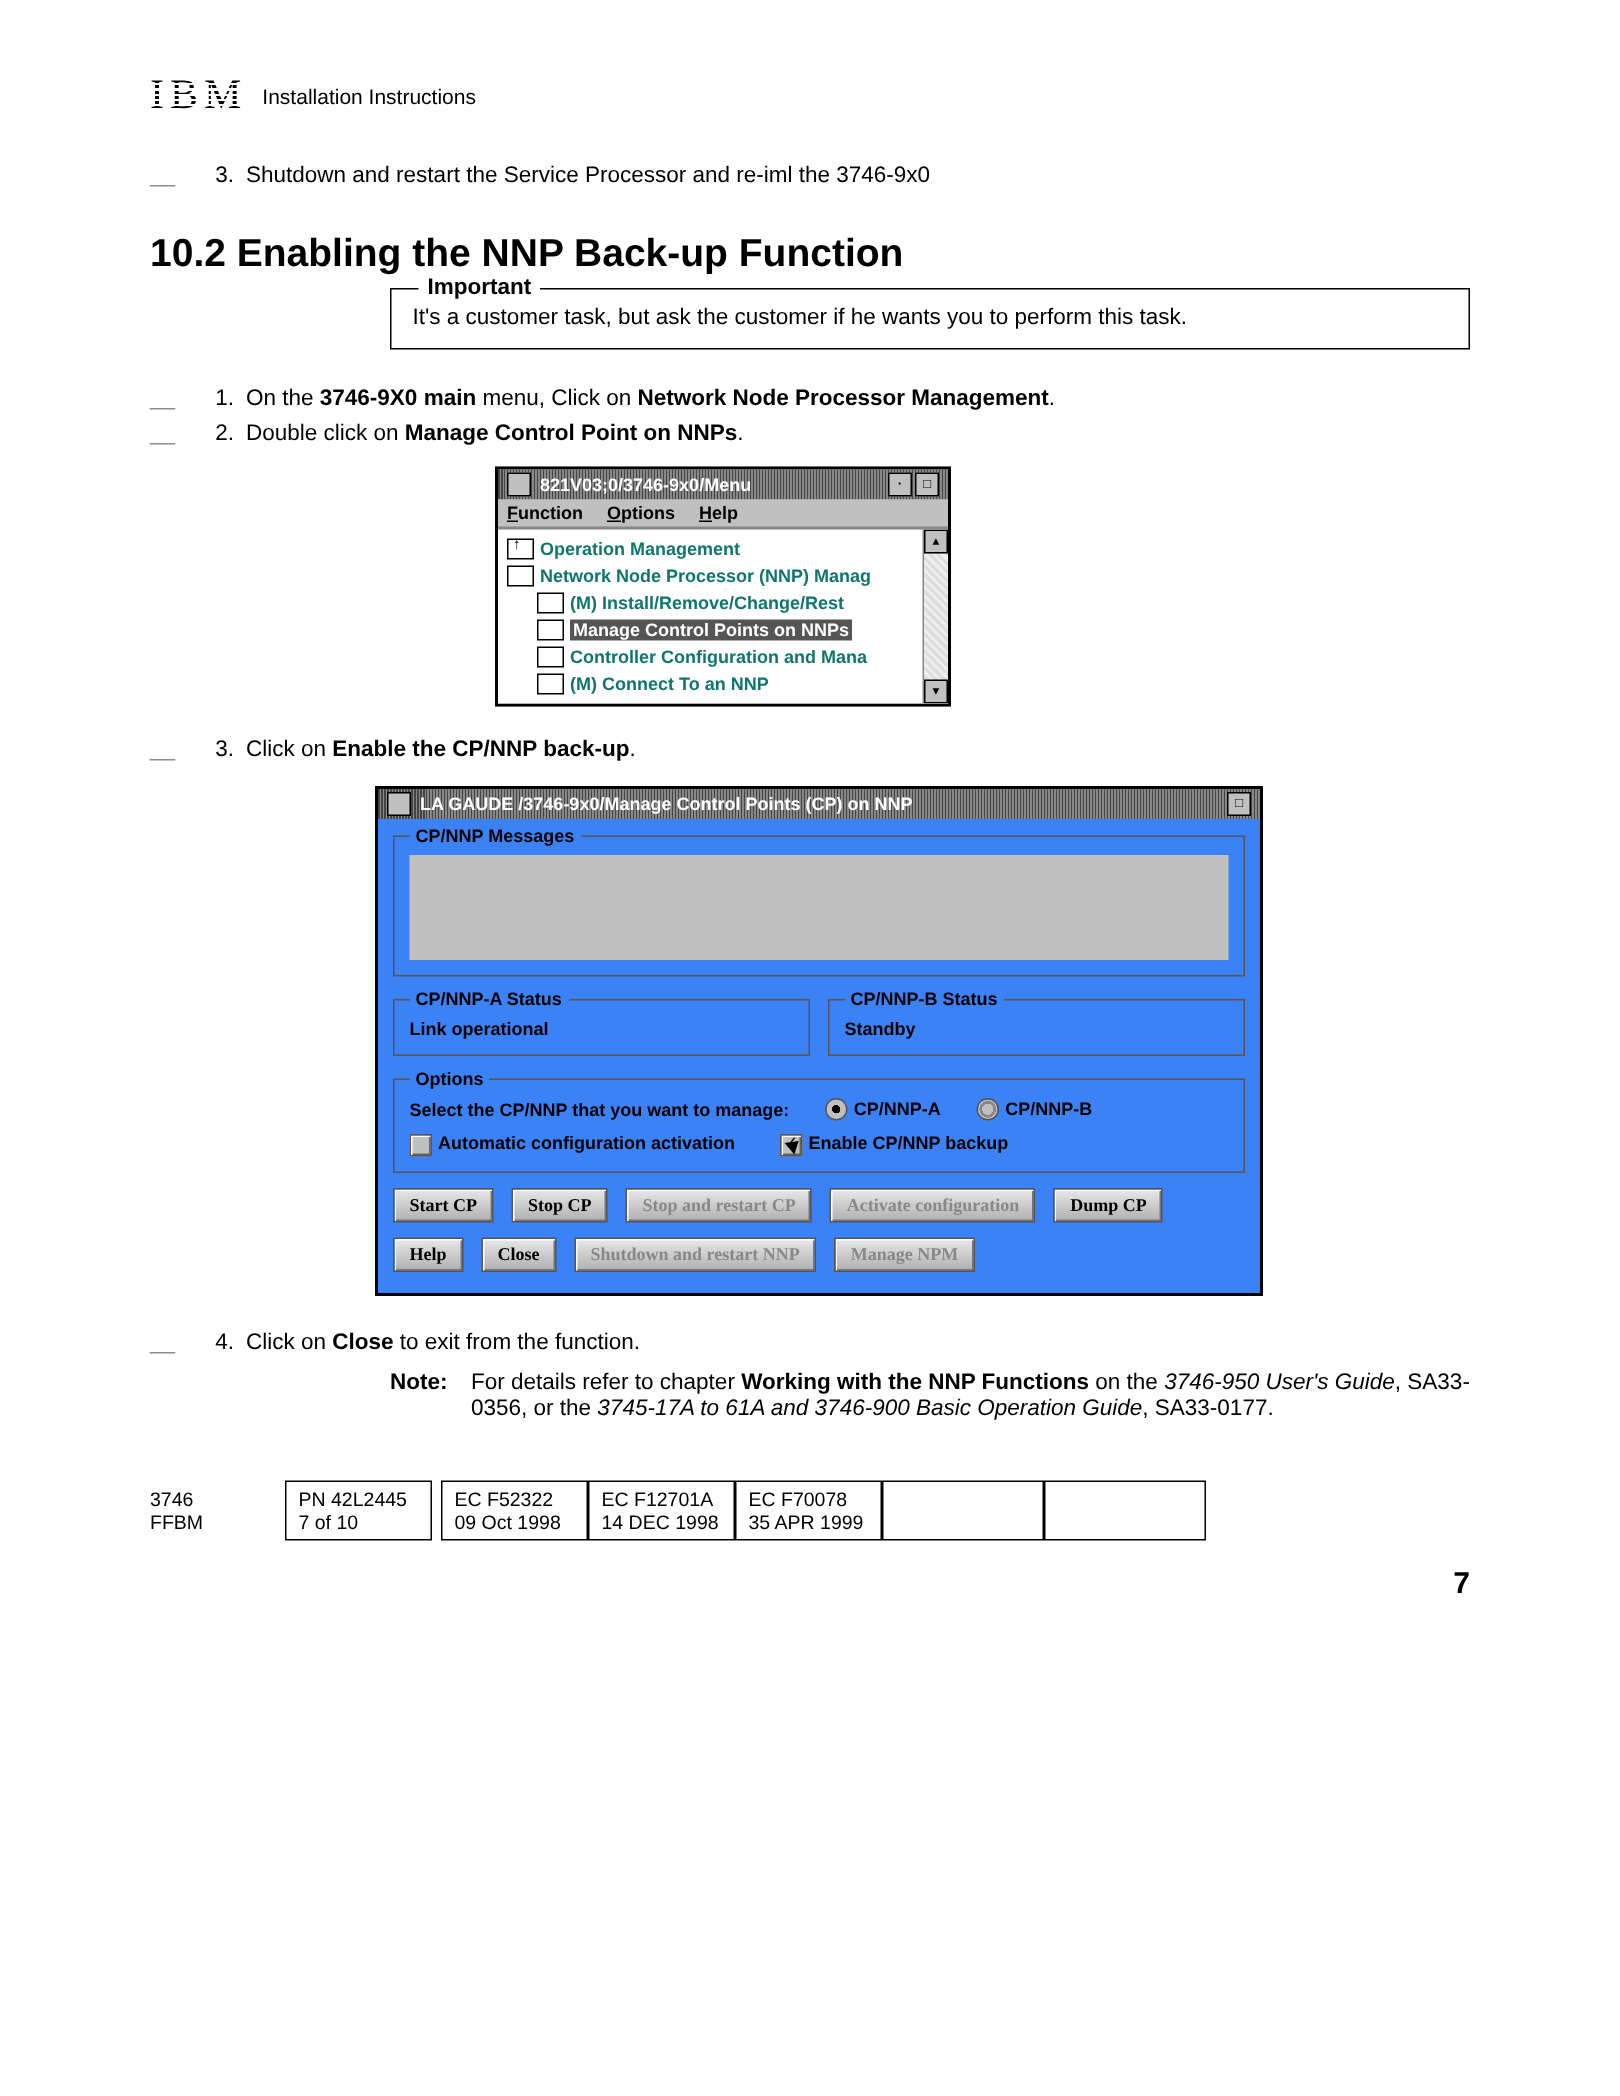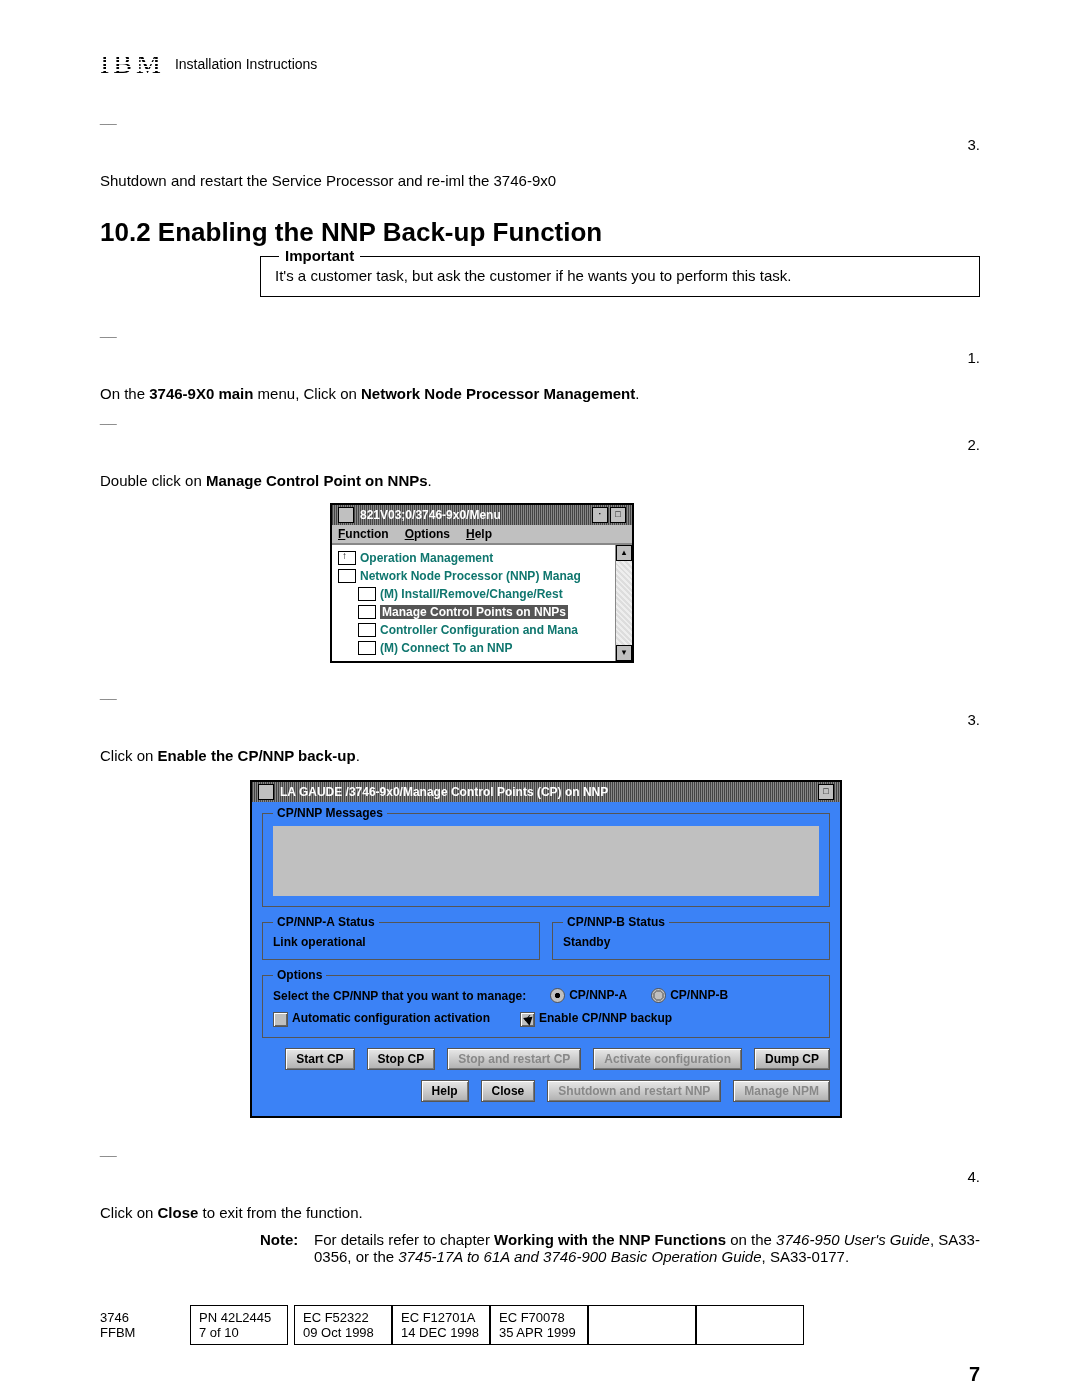--- a/index.html
+++ b/index.html
@@ -27,21 +27,21 @@
       #000 0px, #000 2px,
       #fff 2px, #fff 3.5px
     );
     -webkit-background-clip: text;
     background-clip: text;
     color: transparent;
     line-height: 1;
   }
   .header-text { font-size: 14px; }
   .indent { margin-left: 160px; }
-  .step { display: flex; gap: 8px; margin: 6px 0; flex-direction: column; }
+  .step { display: flex; gap: 8px; margin: 6px 0; }
   .step-blank { color: #888; flex: 0 0 20px; }
   .step-num { flex: 0 0 28px; text-align: right; }
   .step-text { flex: 1; }
   h2 {
     font-size: 26px;
     font-weight: bold;
     margin: 28px 0 8px 0;
   }
   .important-box {
     border: 1px solid #000;
@@ -163,21 +163,21 @@
     display:inline-block;
     background:linear-gradient(#e8e8e8,#b0b0b0);
     border:1px solid #555;
     box-shadow:inset 1px 1px 0 #fff,inset -1px -1px 0 #777;
     padding:3px 10px;
     font-weight:bold;
     font-size:12px;
     text-align:center;
   }
   .btn.dis { color:#888; }
-  .btnrow { display:flex; gap:12px; justify-content:flex-end; margin:10px 0 4px 0; flex-wrap:wrap; }
+  .btnrow { display:flex; gap:12px; justify-content:flex-start; margin:10px 0 4px 0; flex-wrap:wrap;font-family:Liberation Serif, serif; }
   .btn span::first-letter{ text-decoration:underline; }
 
   .note-row { display:flex; gap:8px; margin-top:10px; }
   .note-label { font-weight:bold; flex:0 0 46px; }
 
   
   .foot {
     margin-top: 40px;
     display:flex;
     align-items:stretch;

